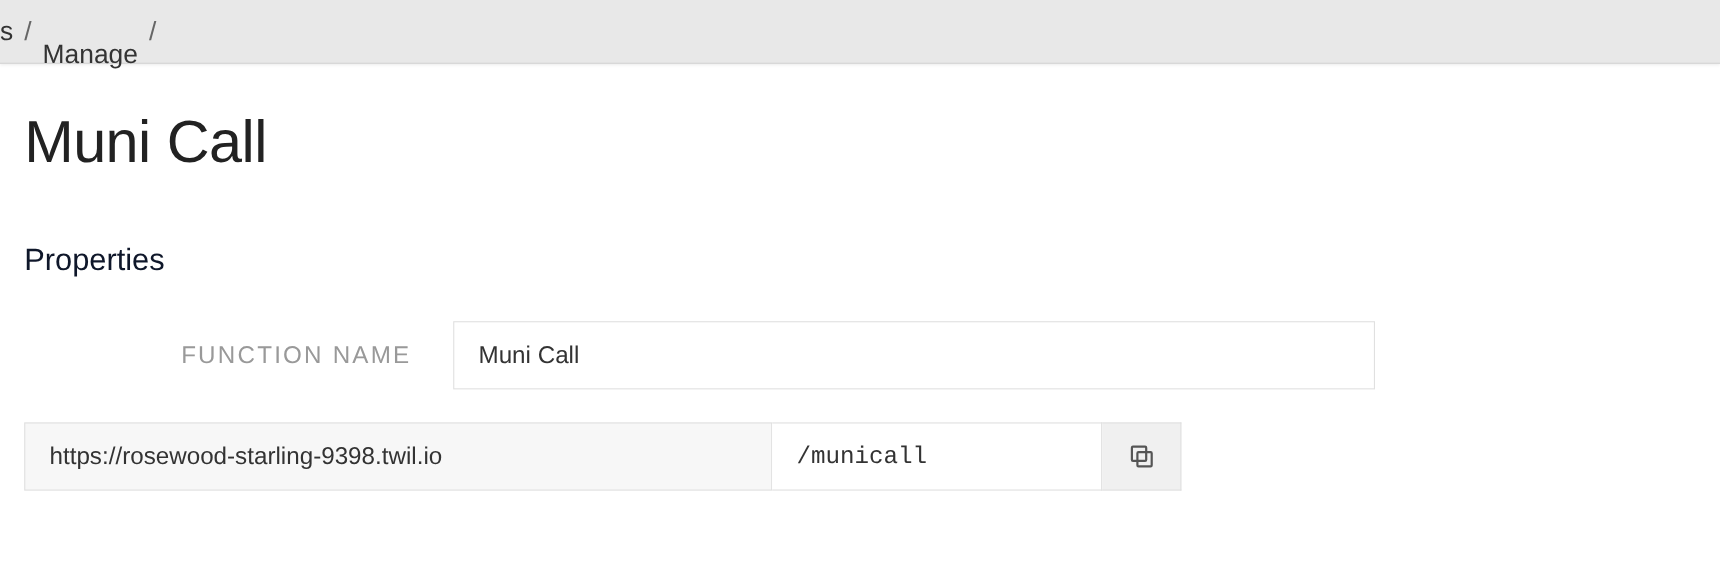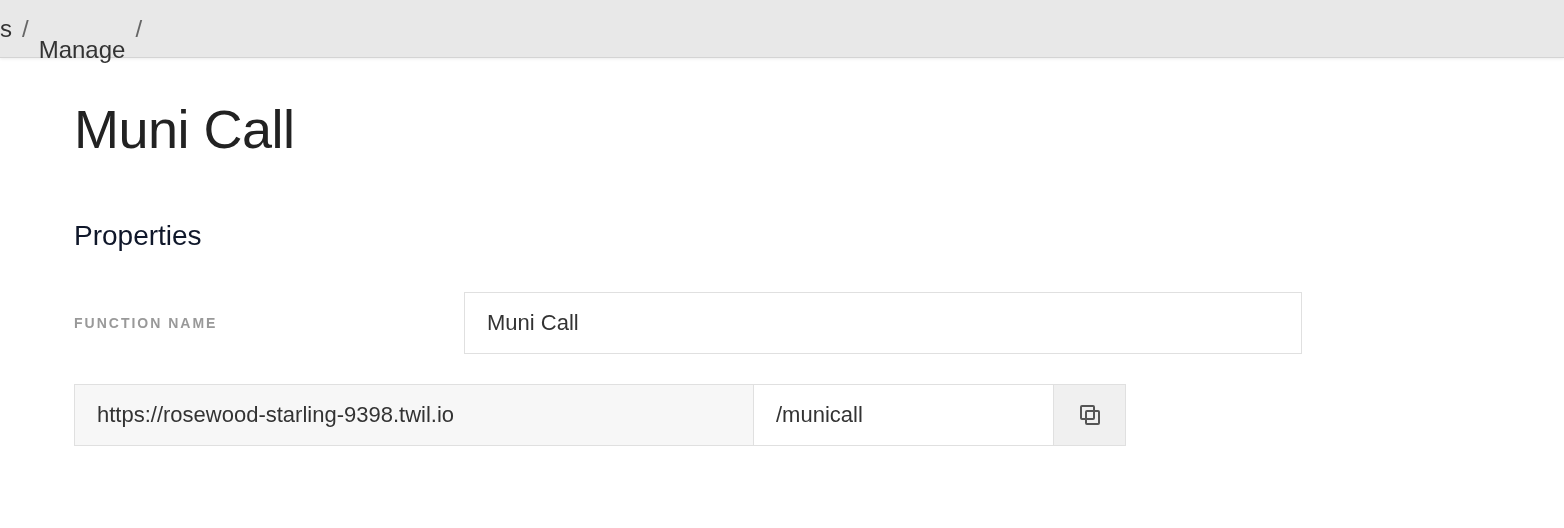--- a/index.html
+++ b/index.html
@@ -37,21 +37,21 @@
     }
     .breadcrumb-item {
       color: #333;
       font-weight: 400;
     }
     .breadcrumb-item.link {
       cursor: pointer;
       margin-top: 42px;
     }
     .content {
-      padding: 0 74px;
+      padding: 0 22px;
       background: #ffffff;
     }
     .page-title {
       font-size: 54px;
       font-weight: 300;
       color: #222;
       margin-top: 40px;
       margin-bottom: 60px;
       letter-spacing: -0.5px;
     }
@@ -61,27 +61,27 @@
       color: #0f172a;
       margin-bottom: 40px;
     }
     .form-row {
       display: flex;
       align-items: center;
       margin-bottom: 30px;
     }
     .form-label {
       width: 390px;
-      text-align: left;
+      text-align: right;
       padding-right: 38px;
-      font-size: 14px;
+      font-size: 22px;
       letter-spacing: 2px;
       color: #999;
       text-transform: uppercase;
-      font-weight: 700;
+      font-weight: 400;
     }
     .text-input {
       width: 838px;
       height: 62px;
       border: 1px solid #e0e0e0;
       padding: 0 22px;
       font-size: 22px;
       color: #333;
       background: #fff;
       font-family: inherit;
@@ -104,21 +104,21 @@
     }
     .path-input {
       width: 300px;
       height: 62px;
       border: 1px solid #e0e0e0;
       border-left: none;
       padding: 0 22px;
       font-size: 22px;
       color: #333;
       background: #fff;
-      font-family: Liberation Sans, sans-serif;
+      font-family: Liberation Mono, monospace;
       outline: none;
     }
     .copy-button {
       width: 72px;
       height: 62px;
       border: 1px solid #e0e0e0;
       border-left: none;
       background: #f0f0f0;
       display: flex;
       align-items: center;

